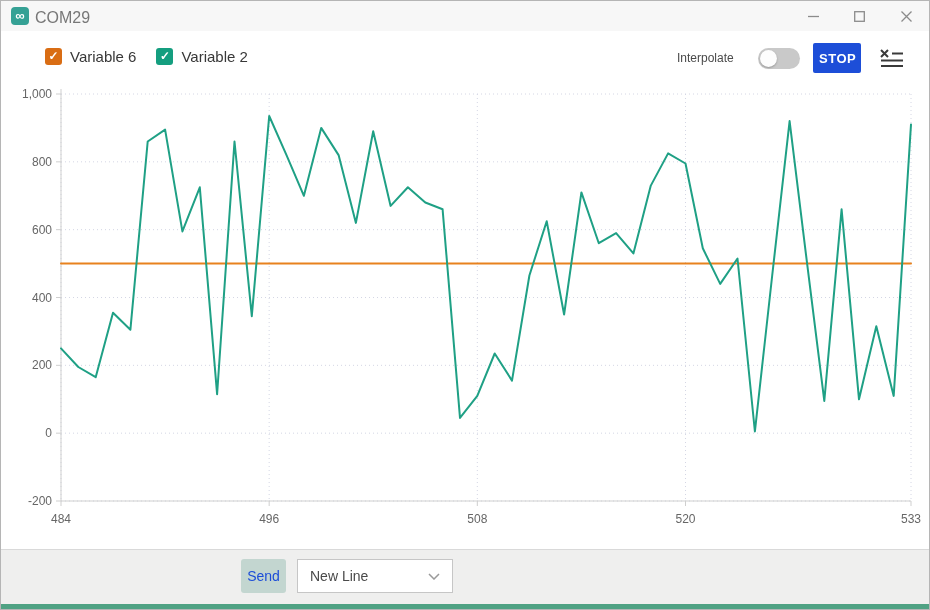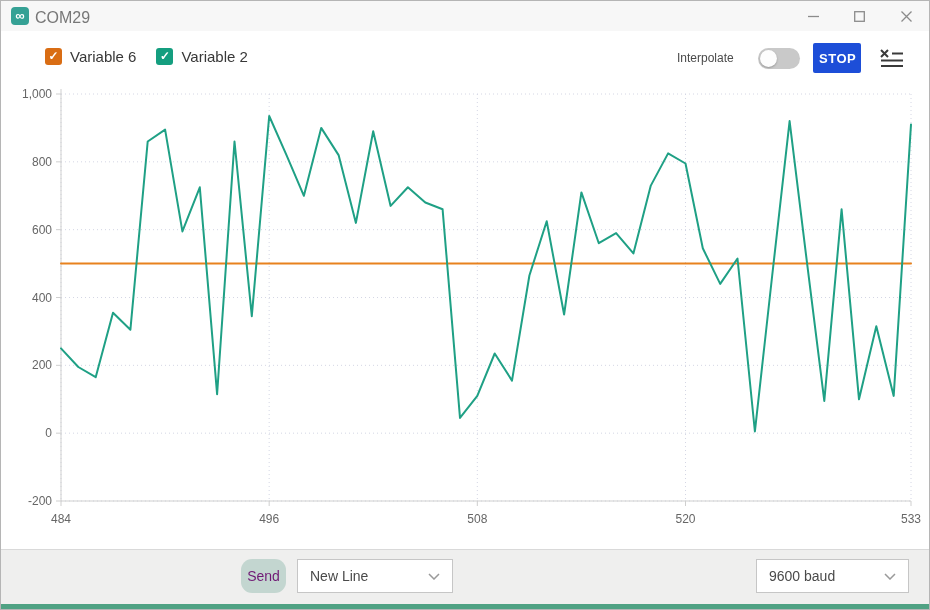--- a/index.html
+++ b/index.html
@@ -22,22 +22,22 @@
   .stopbtn{position:absolute;left:812px;top:42px;width:48px;height:30px;background:#1d4ed8;color:#fdffff;border:none;
            font-family:"Liberation Sans",sans-serif;font-size:13px;font-weight:bold;letter-spacing:.5px;border-radius:2px;}
   .clearbtn{position:absolute;left:876px;top:45px;width:28px;height:24px;background:transparent;border:none;padding:0;display:flex;align-items:center;justify-content:center;}
   
   #chart{position:absolute;left:0;top:0;}
   
   .bottom-bar{position:absolute;left:0;top:548px;right:0;height:54px;background:#efefee;border-top:1px solid #d9d9d9;}
   .msg-input{position:absolute;left:22px;top:9px;width:216px;height:34px;box-sizing:border-box;border:1px solid #c6c6c6;
              padding:0 10px;font-family:"Liberation Sans",sans-serif;font-size:14px;color:#444;background:#fff;}
   .msg-input::placeholder{color:#9b9b9b;}
-  .sendbtn{position:absolute;left:240px;top:9px;width:45px;height:34px;background:#c3d6d0;color:#701a75;border:none;
-           font-family:"Liberation Sans",sans-serif;font-size:14px;border-radius:11px;}
+  .sendbtn{position:absolute;left:240px;top:9px;width:45px;height:34px;background:#c3d6d0;color:#1d4ed8;border:none;
+           font-family:"Liberation Sans",sans-serif;font-size:14px;border-radius:3px;}
   .dropdown{position:absolute;top:9px;height:34px;box-sizing:border-box;background:#fff;border:1px solid #c6c6c6;
             display:flex;align-items:center;justify-content:space-between;padding:0 12px;cursor:default;}
   .dd-line{left:296px;width:156px;}
   .dd-baud{left:755px;width:153px;}
   .dd-value{font-size:14px;color:#4a4a4a;}
   .bottom-strip{position:absolute;left:0;right:0;bottom:0;height:5px;background:#4fa283;}
 </style>
 </head>
 <body>
 
@@ -132,22 +132,16 @@
   </button>
 
   <div class="bottom-bar">
     <button class="sendbtn">Send</button>
     <div class="dropdown dd-line">
       <span class="dd-value">New Line</span>
       <svg width="12" height="7" viewBox="0 0 12 7">
           <polyline points="1,1 6,6 11,1" fill="none" stroke="#9a9a9a" stroke-width="1.5"></polyline>
         </svg>
     </div>
-    <div class="dropdown dd-baud">
-      <span class="dd-value">9600 baud</span>
-      <svg width="12" height="7" viewBox="0 0 12 7">
-          <polyline points="1,1 6,6 11,1" fill="none" stroke="#9a9a9a" stroke-width="1.5"></polyline>
-        </svg>
-    </div>
   </div>
   <div class="bottom-strip"></div>
 
 </div>
 
 </body></html>

